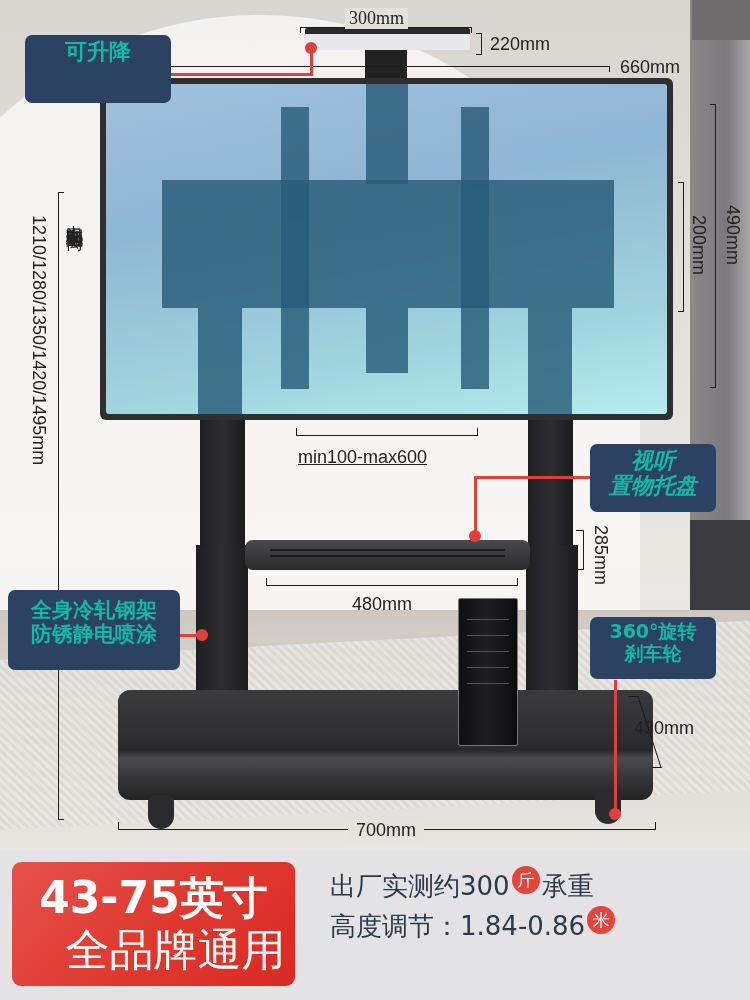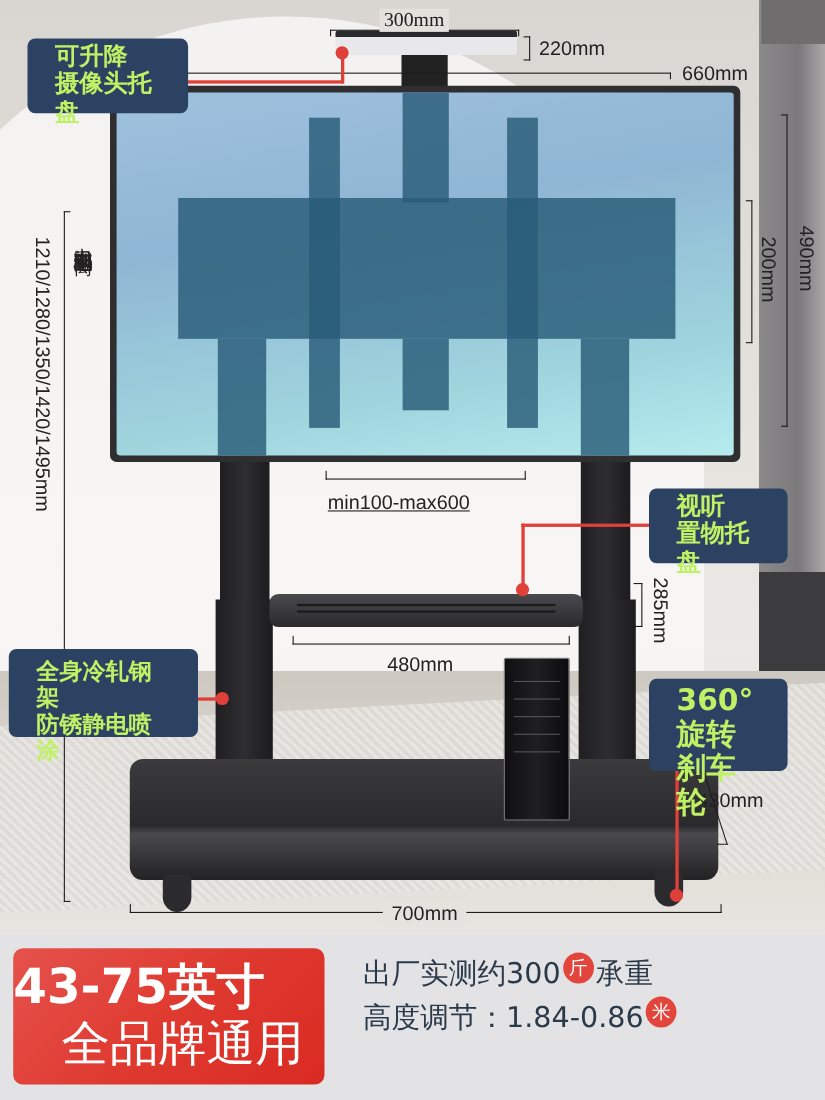--- a/index.html
+++ b/index.html
@@ -38,29 +38,29 @@
   .wheel { position: absolute; width: 26px; height: 34px; background: #2b2b2e; border-radius: 6px 6px 13px 13px; }
   .pc { position: absolute; left: 458px; top: 598px; width: 60px; height: 148px; background: linear-gradient(90deg,#101012,#1f1f22 50%,#0c0c0e); border: 1px solid #777; border-radius: 2px; }
   .pc-slot { position: absolute; left: 8px; right: 8px; height: 1px; background: #555; }
 
   
   .dim { position: absolute; border-color: #1c1c1c; border-style: solid; border-width: 0; }
   .dim-text { position: absolute; font-family: "Liberation Sans", sans-serif; color: #222; font-size: 18px; white-space: nowrap; }
   .vtext { writing-mode: vertical-rl; }
 
   
-  .callout { position: absolute; background: #2b4262; color: #bef264; border-radius: 7px; font-family: "DejaVu Sans", sans-serif;
-    font-weight: bold; text-align: left; line-height: 1.15; padding: 4px 25px; }
+  .callout { position: absolute; background: #2b4262; color: #14b8a6; border-radius: 7px; font-family: "DejaVu Sans", sans-serif;
+    font-weight: bold; text-align: center; line-height: 1.15; padding: 4px 8px; }
   .red-line { position: absolute; background: #e0403a; }
   .red-dot { position: absolute; width: 12px; height: 12px; border-radius: 50%; background: #e0403a; }
 
   
   .footer { position: absolute; left: 0; top: 850px; width: 750px; height: 150px; background: #e3e3e5; }
   .badge { position: absolute; left: 12px; top: 12px; width: 283px; height: 124px; border-radius: 9px;
-    background: linear-gradient(135deg,#e5524c 0%,#df3a30 50%,#d92a22 100%); color: #fff; font-family: "DejaVu Sans", sans-serif; font-weight: bold; text-align: left; }
+    background: linear-gradient(135deg,#e5524c 0%,#df3a30 50%,#d92a22 100%); color: #fff; font-family: "DejaVu Sans", sans-serif; font-weight: bold; text-align: center; }
   .badge-l1 { font-size: 44px; margin-top: 10px; line-height: 52px; }
   .badge-l2 { font-size: 44px; line-height: 52px; font-weight: normal; margin-left: 44px; }
   .specs { position: absolute; left: 330px; top: 16px; color: #2b3a4a; font-size: 26px; line-height: 40px; font-family: "DejaVu Sans", sans-serif; }
   .spec-row { white-space: nowrap; display: flex; align-items: flex-start; }
   .circle-unit { display: inline-flex; align-items: center; justify-content: center; width: 28px; height: 28px; border-radius: 50%;
     background: #e2453c; color: #fff; font-size: 17px; margin: 0 2px; }
 </style>
 </head>
 <body>
 
@@ -142,41 +142,40 @@
   <div class="dim-text" style="left:634px;top:718px;">430mm</div>
 
   <div class="dim" style="left:118px;top:822px;width:538px;height:8px;border-bottom-width:1px;border-left-width:1px;border-right-width:1px;"></div>
   <div class="dim-text" style="left:348px;top:820px;background:#e6e3de;padding:0 8px;">700mm</div>
 
   <div class="red-line" style="left:170px;top:73px;width:142px;height:3px;"></div>
   <div class="red-line" style="left:310px;top:48px;width:3px;height:28px;"></div>
   <div class="red-dot" style="left:305px;top:42px;"></div>
   <div class="callout" style="left:25px;top:35px;width:146px;height:68px;font-size:22px;">
     <div>可升降</div>
-    <div>摄像头托盘</div>
   </div>
 
   <div class="red-line" style="left:474px;top:476px;width:118px;height:3px;"></div>
   <div class="red-line" style="left:474px;top:476px;width:3px;height:60px;"></div>
   <div class="red-dot" style="left:469px;top:530px;"></div>
-  <div class="callout" style="left:590px;top:444px;width:126px;height:68px;font-size:22px;">
+  <div class="callout" style="left:590px;top:444px;width:126px;height:68px;font-size:22px;font-style:italic;">
     <div>视听</div>
     <div>置物托盘</div>
   </div>
 
   <div class="red-line" style="left:178px;top:634px;width:24px;height:3px;"></div>
   <div class="red-dot" style="left:196px;top:629px;"></div>
   <div class="callout" style="left:8px;top:590px;width:172px;height:80px;font-size:21px;padding-top:8px;">
     <div>全身冷轧钢架</div>
     <div>防锈静电喷涂</div>
   </div>
 
   <div class="red-line" style="left:614px;top:680px;width:3px;height:130px;"></div>
   <div class="red-dot" style="left:609px;top:808px;"></div>
-  <div class="callout" style="left:590px;top:617px;width:126px;height:84px;font-size:27px;">
+  <div class="callout" style="left:590px;top:617px;width:126px;height:62px;font-size:19px;">
     <div>360°旋转</div>
     <div>刹车轮</div>
   </div>
 </div>
 
 <div class="footer">
   <div class="badge">
     <div class="badge-l1">43-75英寸</div>
     <div class="badge-l2">全品牌通用</div>
   </div>

